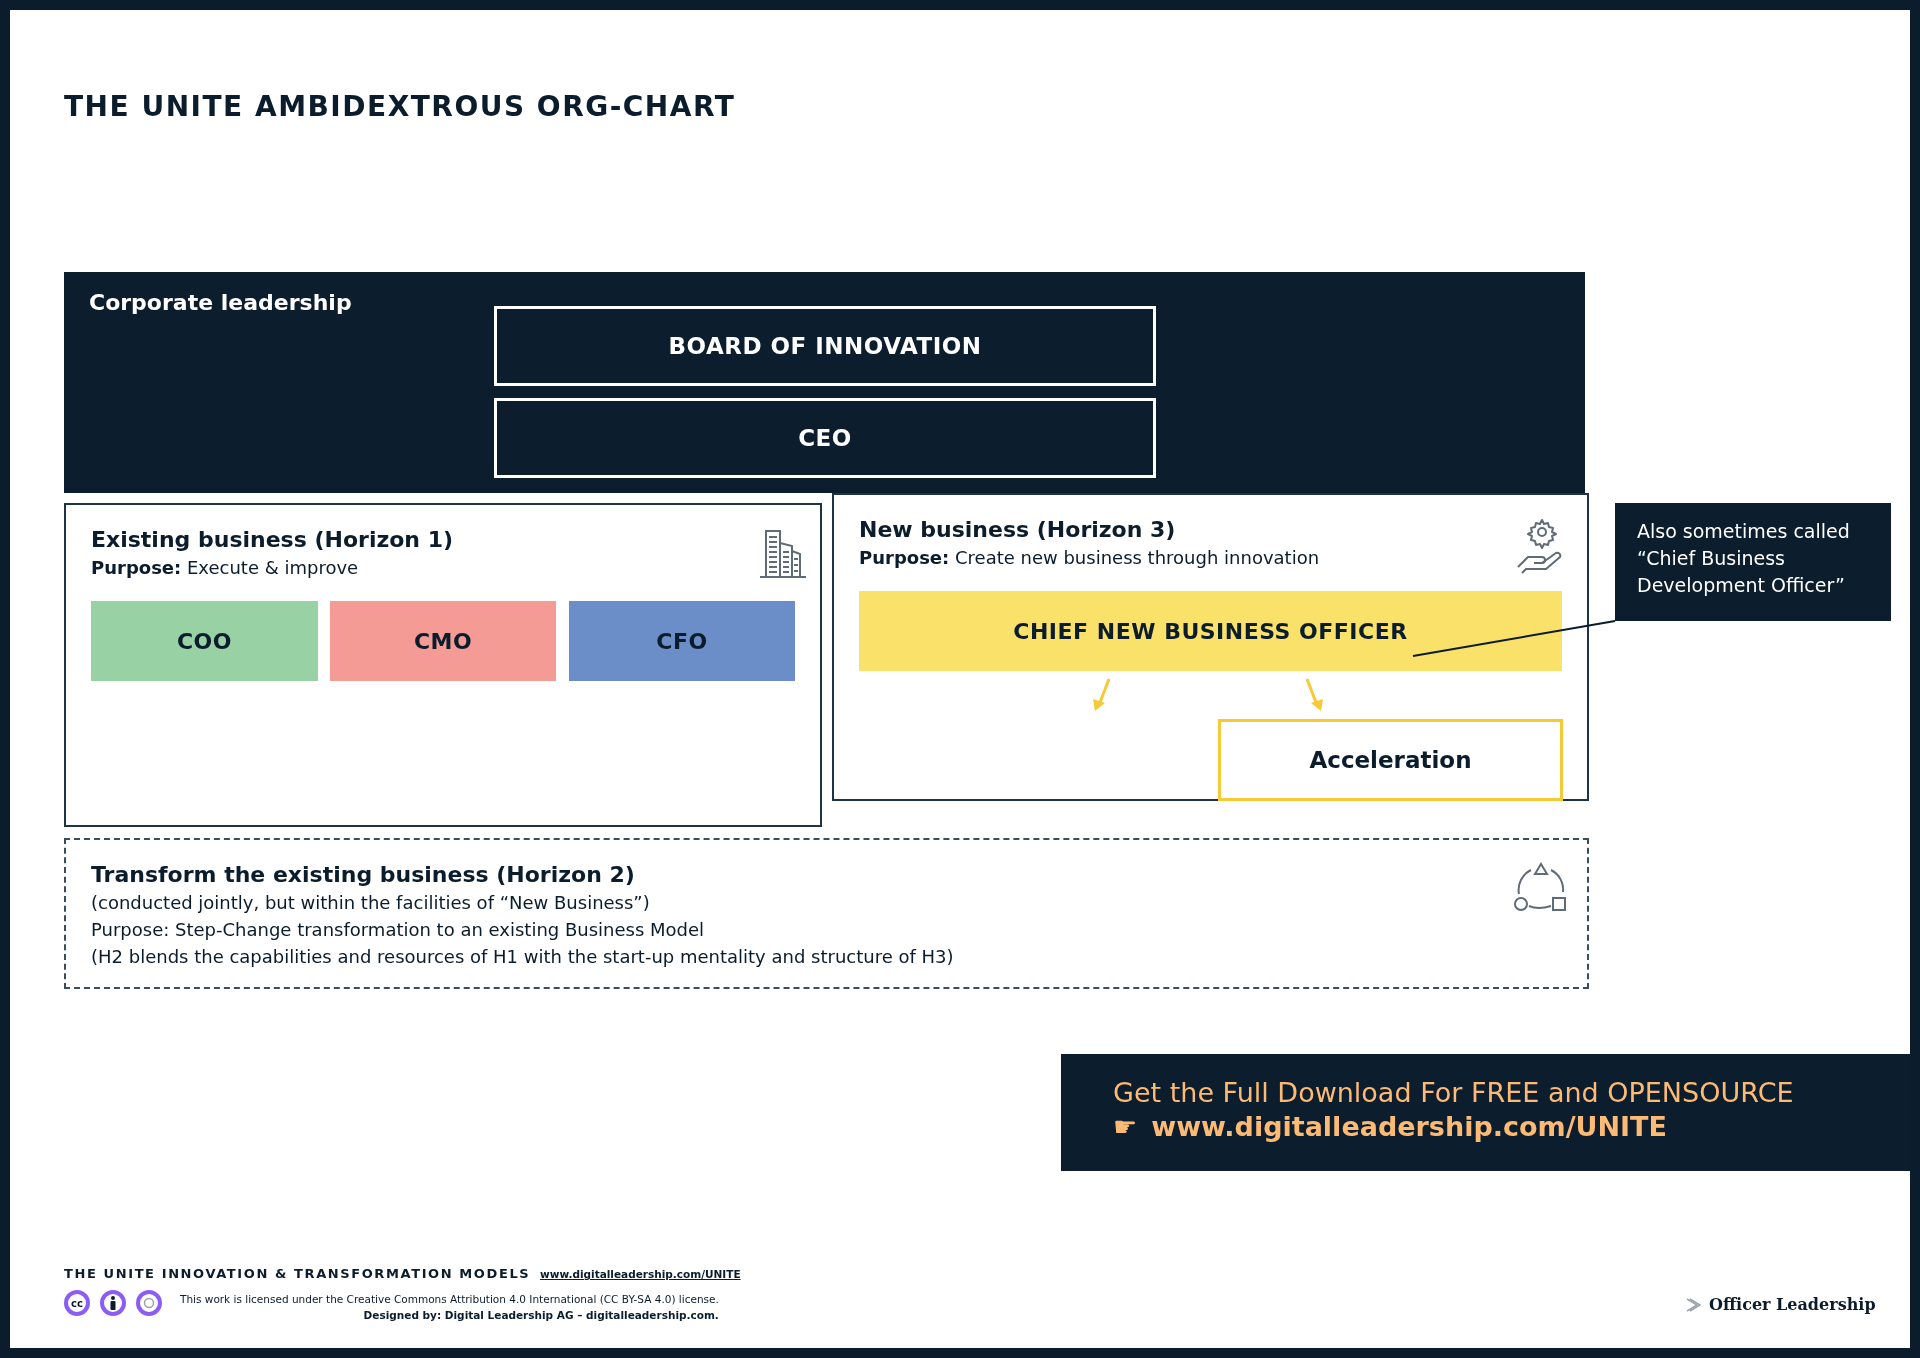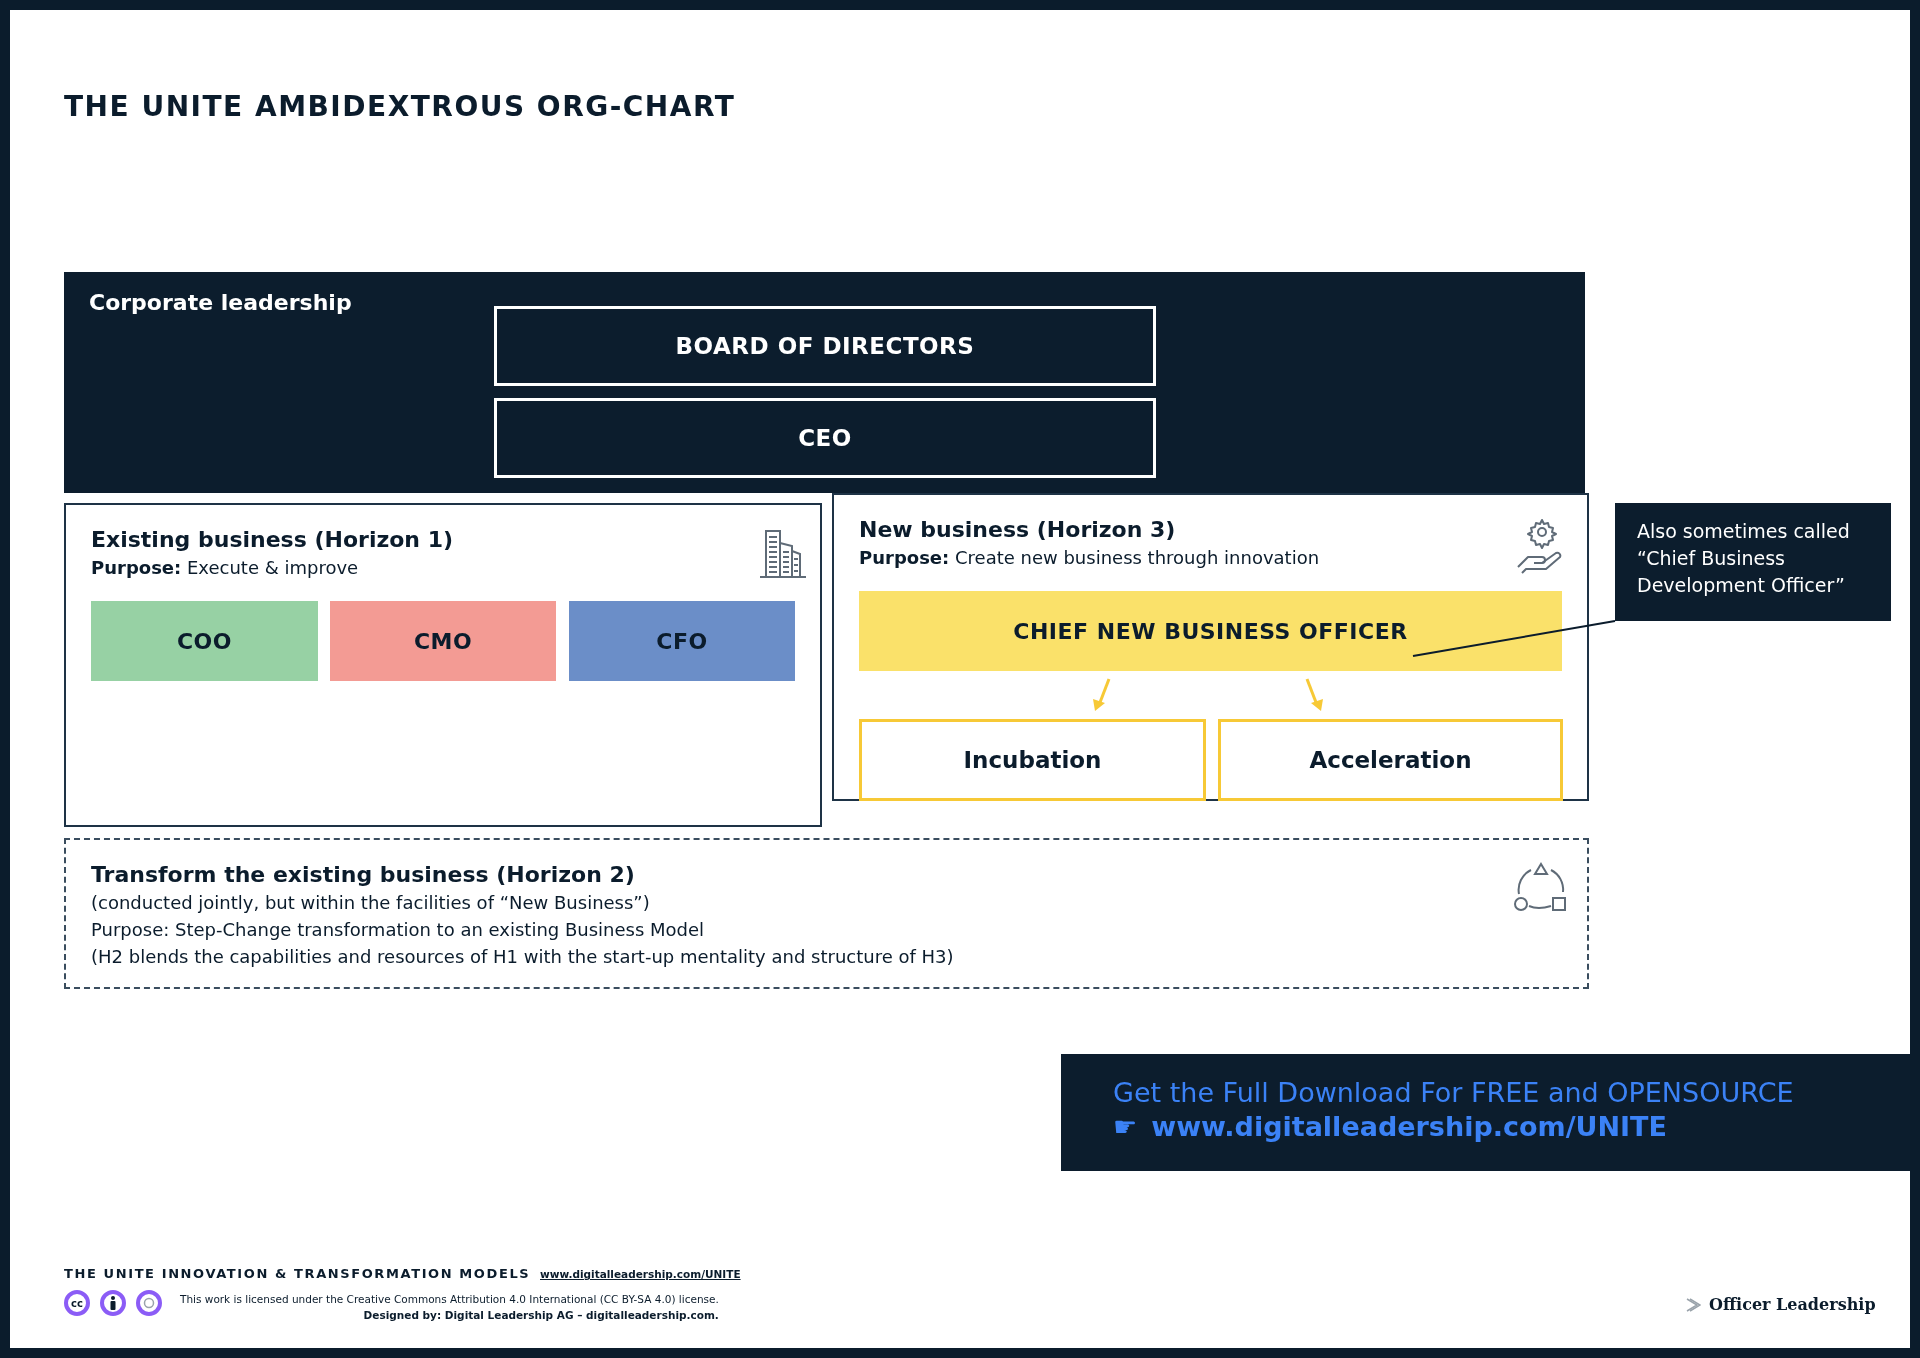--- a/index.html
+++ b/index.html
@@ -66,21 +66,21 @@
   .h2 {
     left: 54px; top: 828px; width: 1525px; height: 151px;
     border: 2px dashed #3a4d5e;
   }
   .h2-title { left: 25px; top: 22px; font-size: 22px; font-weight: bold; }
   .h2-line { left: 25px; font-size: 18px; }
 
   
   .cta {
     left: 1051px; top: 1044px; width: 849px; height: 117px; background: #0c1d2d;
-    color: #3b82f6; padding: 22px 0 1px 52px;
+    color: #fdba74; padding: 22px 0 1px 52px;
   }
   .cta-line1 { font-size: 27px; line-height: 34px; }
   .cta-line2 { font-size: 27px; font-weight: bold; line-height: 34px; display: flex; align-items: center; gap: 14px; }
 
   
   .footer-title { left: 54px; top: 1256px; font-size: 13px; font-weight: bold; letter-spacing: 1.6px; }
   .footer-link { left: 530px; top: 1258px; font-size: 10.5px; font-weight: bold; text-decoration: underline; color: #0b1c2c; }
   .cc-icons { left: 54px; top: 1280px; display: flex; gap: 10px; }
   .cc-icon {
     width: 26px; height: 26px; border: 4px solid #8b5cf6; border-radius: 50%;
@@ -92,21 +92,21 @@
 </style>
 </head>
 <body>
 
 <div class="canvas">
 
   <div class="abs page-title">THE UNITE AMBIDEXTROUS ORG-CHART</div>
 
   <div class="abs corp">
     <div class="abs corp-label">Corporate leadership</div>
-    <div class="abs leader-box" style="top:34px;">BOARD OF DIRECTORS</div>
+    <div class="abs leader-box" style="top:34px;">BOARD OF INNOVATION</div>
     <div class="abs leader-box" style="top:126px;">CEO</div>
   </div>
 
   <div class="abs panel h1">
     <div class="abs panel-title">Existing business (Horizon 1)</div>
     <div class="abs panel-purpose">
       <b>Purpose:</b><span> Execute &amp; improve</span>
     </div>
     <div class="abs panel-icon" style="left:690px; top:22px;">
       <svg width="56" height="56" viewBox="0 0 56 56" fill="none" stroke="#5f6b77" stroke-width="2">
@@ -153,21 +153,20 @@
     <div class="abs cnbo">CHIEF NEW BUSINESS OFFICER</div>
 
     <svg class="abs" style="left:255px; top:180px;" width="30" height="40" viewBox="0 0 30 40">
       <line x1="20" y1="4" x2="10" y2="30" stroke="#f7c936" stroke-width="3"></line>
       <polygon points="4,24 16,28 6,36" fill="#f7c936"></polygon>
     </svg>
     <svg class="abs" style="left:465px; top:180px;" width="30" height="40" viewBox="0 0 30 40">
       <line x1="8" y1="4" x2="18" y2="30" stroke="#f7c936" stroke-width="3"></line>
       <polygon points="12,28 24,24 22,36" fill="#f7c936"></polygon>
     </svg>
-    <div class="abs sub-box" style="left:25px; width:347px;">Incubation</div>
     <div class="abs sub-box" style="left:384px; width:345px;">Acceleration</div>
   </div>
 
   <svg class="abs" style="left:1400px; top:600px;" width="220" height="60">
     <line x1="3" y1="46" x2="205" y2="11" stroke="#0b1c2c" stroke-width="2"></line>
   </svg>
 
   <div class="abs callout">
     <div>Also sometimes called</div>
     <div>“Chief Business</div>

